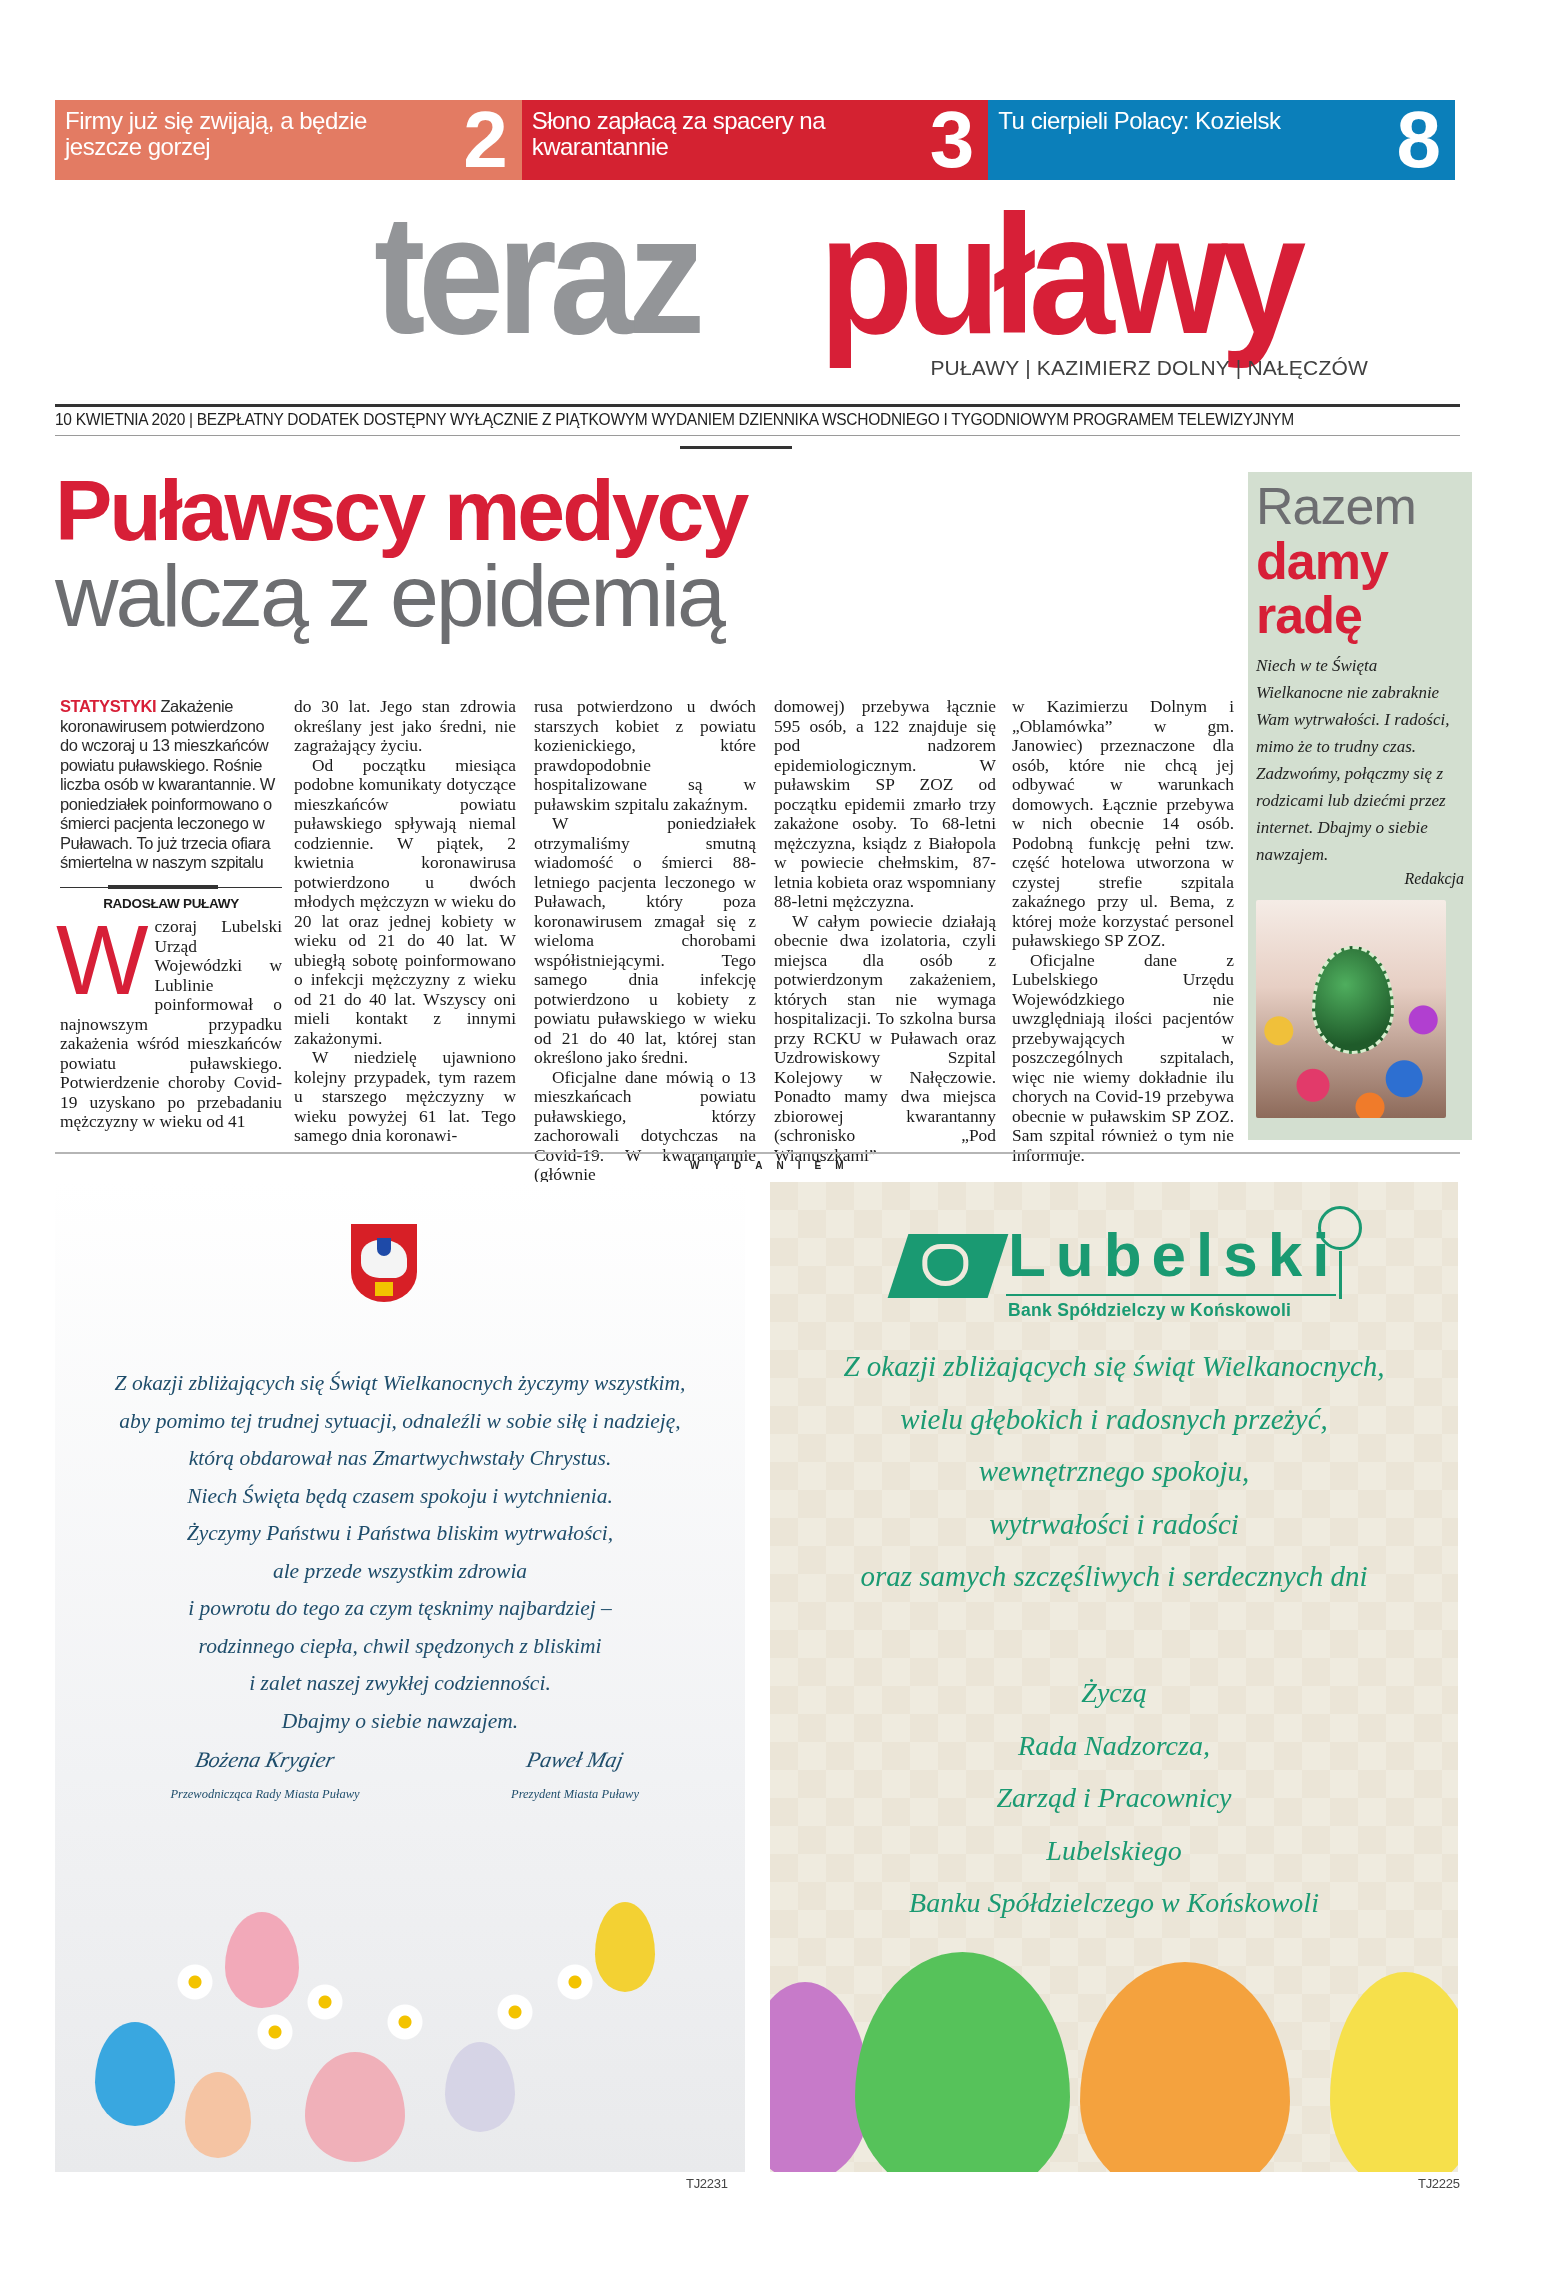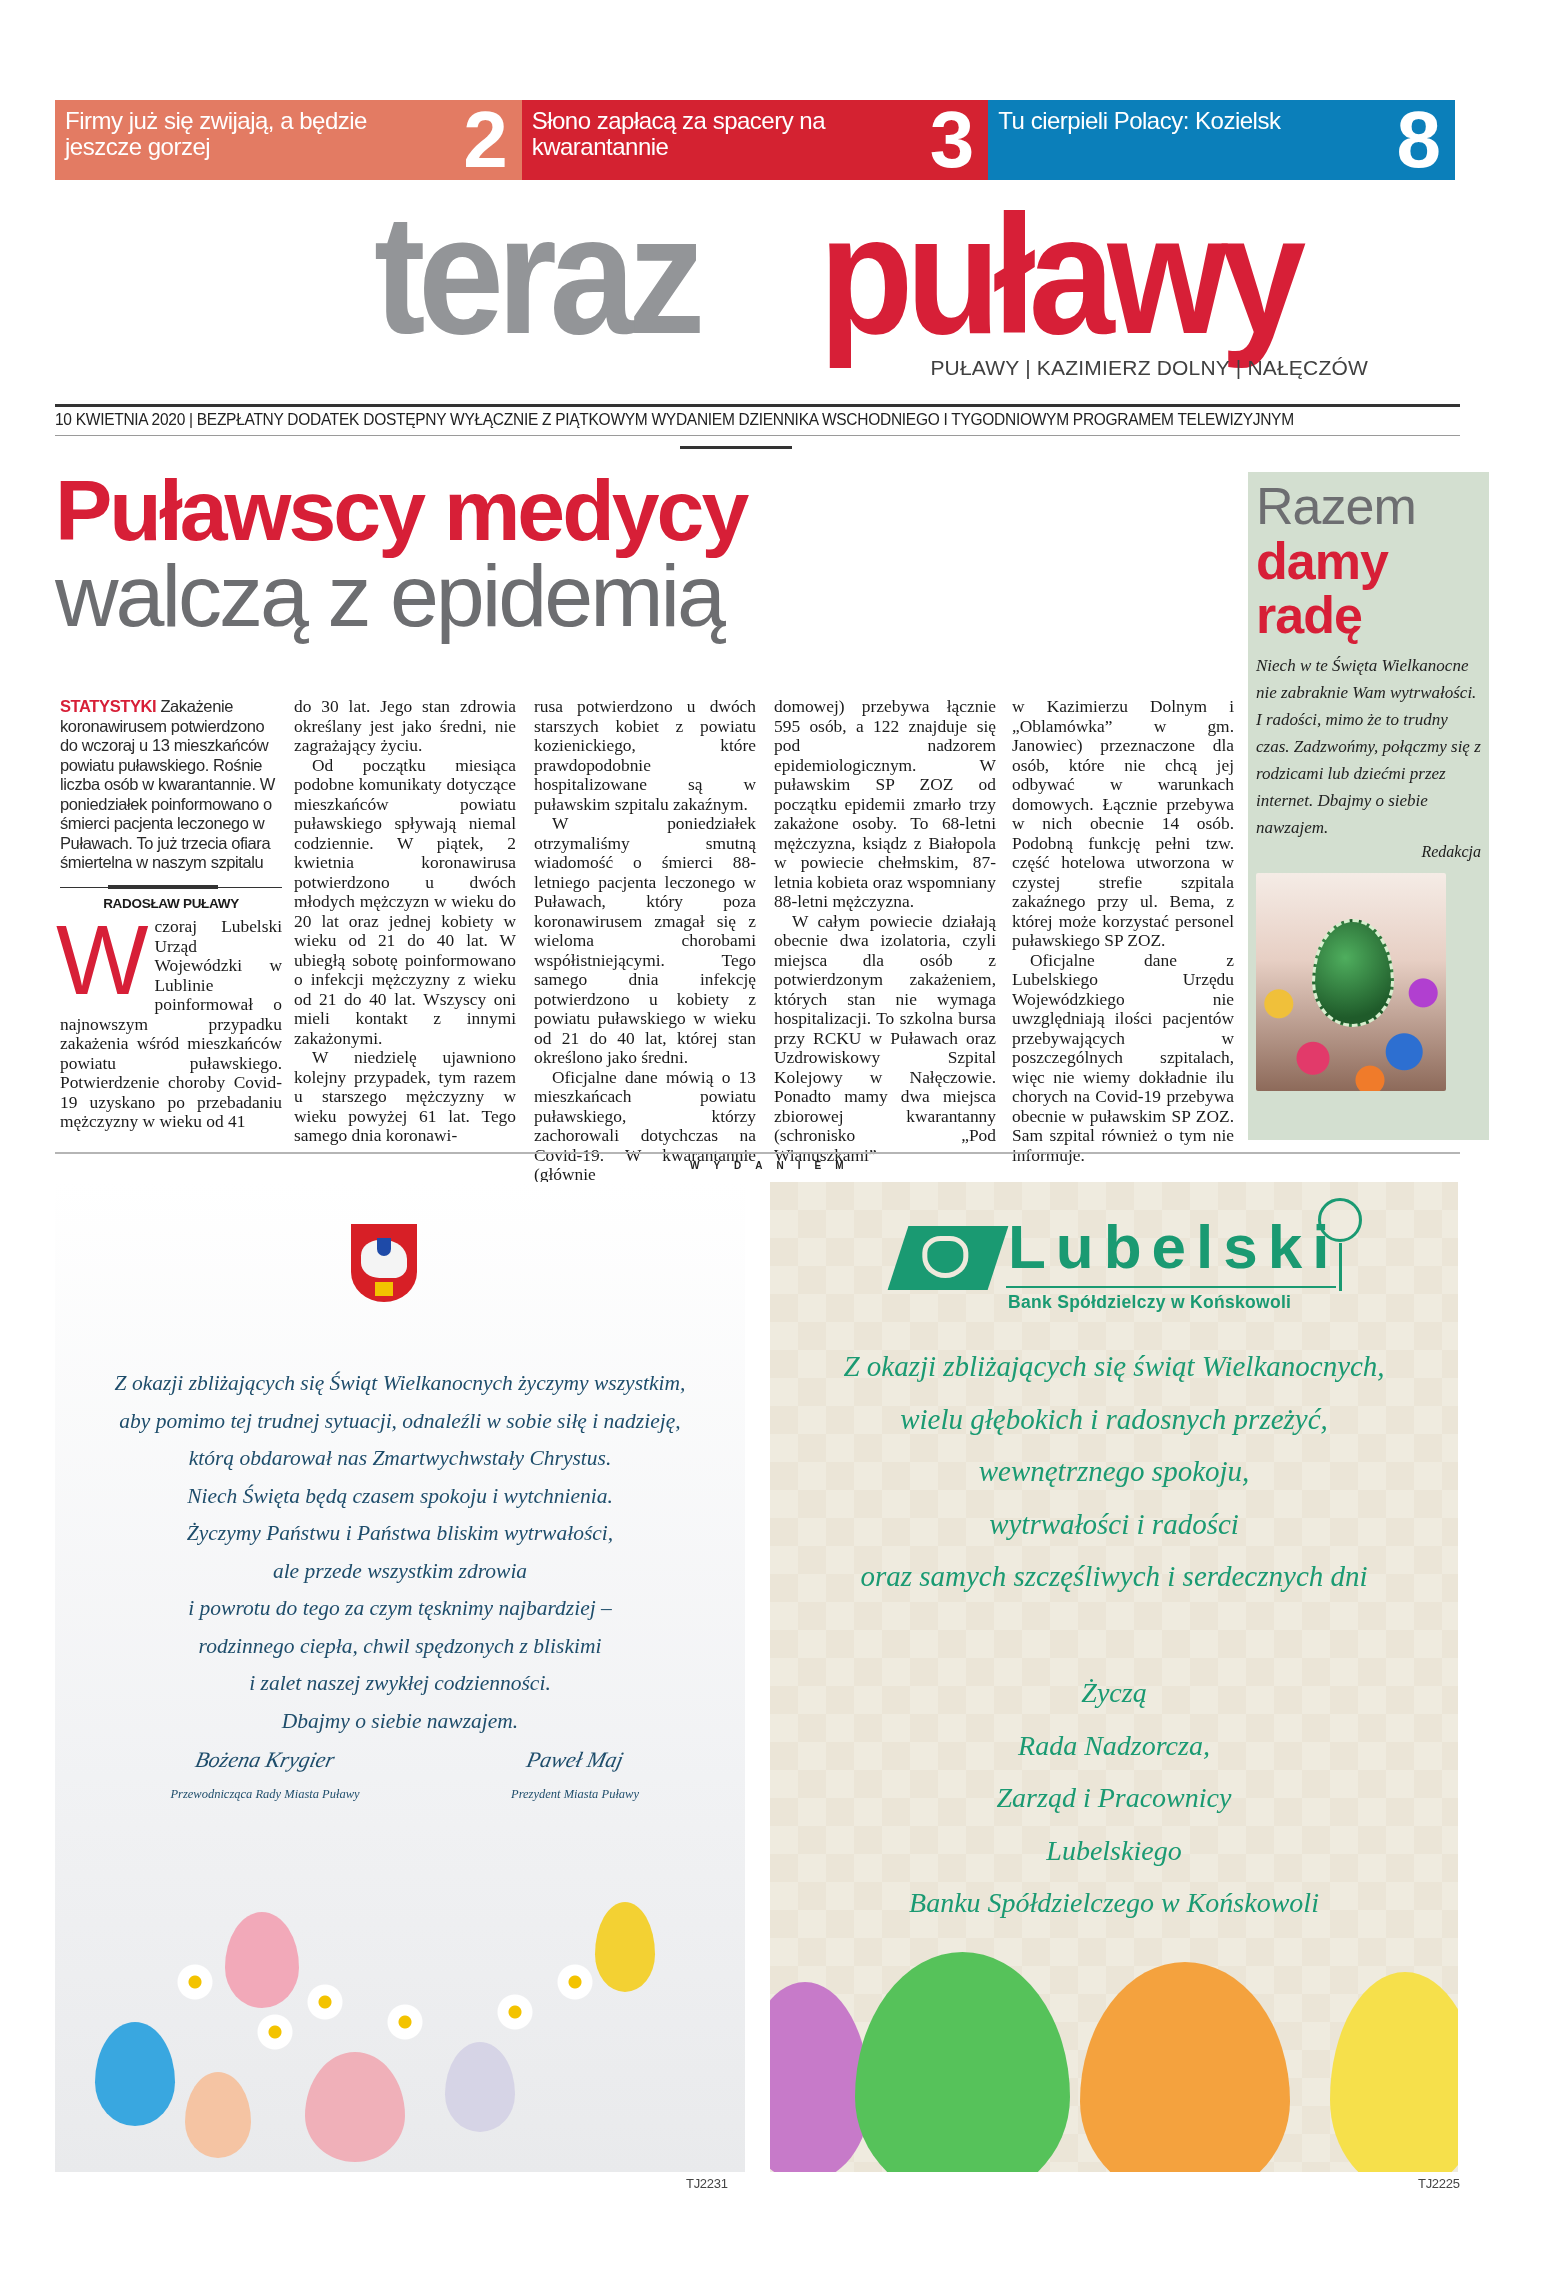--- a/index.html
+++ b/index.html
@@ -33,21 +33,21 @@
   .col p { text-indent: 18px; }
   .col p.first { text-indent: 0; }
   .lead { font-family: "Liberation Sans", sans-serif; font-size: 16.5px; line-height: 19.5px; text-align: left; color: #2a2a2a; letter-spacing: -0.4px; }
   .lead .kicker { color: #d71f37; font-weight: bold; }
   .byline-rule { height: 1px; background: #333; margin-top: 14px; position: relative; }
   .byline-rule::after { content: ""; position: absolute; left: 48px; top: -2px; width: 110px; height: 4px; background: #333; }
   .byline { text-align: center; font-family: "Liberation Sans", sans-serif; font-weight: bold; font-size: 13.5px; margin: 6px 0 4px; letter-spacing: -0.3px; }
   .dropcap { float: left; font-family: "Liberation Sans", sans-serif; color: #d71f37; font-size: 98px; line-height: 82px; margin: 2px 6px 0 -4px; font-weight: normal; }
 
   
-  .sidebar { position: absolute; left: 1248px; top: 472px; width: 241px; height: 668px; background: #d3dfd0; padding: 6px 8px; }
+  .sidebar { position: absolute; left: 1248px; top: 472px; width: 224px; height: 668px; background: #d3dfd0; padding: 6px 8px; }
   .sb-razem { font-size: 52px; color: #6d6e71; line-height: 56px; letter-spacing: -1px; }
   .sb-damy { font-size: 52px; color: #d71f37; font-weight: bold; line-height: 54px; letter-spacing: -1px; }
   .sb-text { margin-top: 10px; font-family: "Liberation Serif", serif; font-style: italic; font-size: 17px; line-height: 27px; color: #222; }
   .sb-sign { text-align: right; font-family: "Liberation Serif", serif; font-style: italic; font-size: 16px; margin-top: 2px; }
   .sb-photo { margin-top: 12px; width: 190px; height: 218px; border-radius: 2px; position: relative; overflow: hidden;
     background: radial-gradient(circle at 30% 85%, #e23a6a 0 16px, transparent 17px),
                 radial-gradient(circle at 78% 82%, #2d6fd1 0 18px, transparent 19px),
                 radial-gradient(circle at 12% 60%, #f0c03a 0 14px, transparent 15px),
                 radial-gradient(circle at 88% 55%, #b13fd0 0 14px, transparent 15px),
                 radial-gradient(circle at 60% 95%, #f07b2a 0 14px, transparent 15px),
@@ -75,21 +75,21 @@
   .flower { position: absolute; width: 40px; height: 40px; border-radius: 50%; background: radial-gradient(circle, #f3c300 0 6px, #ffffff 7px 17px, transparent 18px); }
   .ad-code { position: absolute; font-size: 13px; color: #444; letter-spacing: -0.3px; }
 
   
   .ad-right { position: absolute; left: 770px; top: 1182px; width: 688px; height: 990px; overflow: hidden;
     background-color: #ebe5d7;
     background-image: linear-gradient(45deg, rgba(255,255,255,0.45) 25%, transparent 25%, transparent 75%, rgba(255,255,255,0.45) 75%),
                       linear-gradient(45deg, rgba(255,255,255,0.45) 25%, transparent 25%, transparent 75%, rgba(255,255,255,0.45) 75%);
     background-size: 56px 56px; background-position: 0 0, 28px 28px; }
   .ad-right-cover { position: absolute; left: 0; top: 0; width: 100%; height: 100%; background: rgba(235,229,215,0.55); }
-  .lub-logo { position: absolute; left: 128px; top: 24px; width: 450px; height: 110px; }
+  .lub-logo { position: absolute; left: 128px; top: 32px; width: 450px; height: 110px; }
   .lub-badge { position: absolute; left: 0; top: 20px; width: 100px; height: 64px; background: #1a9a72; transform: skewX(-18deg); }
   .lub-badge-inner { position: absolute; left: 24px; top: 10px; width: 46px; height: 42px; border: 5px solid #efe9dc; border-radius: 40% 40% 50% 50%; transform: skewX(18deg); }
   .lub-name { position: absolute; left: 110px; top: 6px; font-size: 62px; color: #1a9a72; font-weight: bold; letter-spacing: 10px; line-height: 70px; }
   .lub-rule { position: absolute; left: 108px; top: 80px; width: 330px; height: 2px; background: #1a9a72; }
   .lub-sub { position: absolute; left: 110px; top: 86px; font-size: 17.5px; color: #1a9a72; font-weight: bold; letter-spacing: 0.3px; }
   .lub-rose { position: absolute; left: 420px; top: -8px; width: 44px; height: 44px; border: 3px solid #1a9a72; border-radius: 50%; }
   .lub-rose::after { content: ""; position: absolute; left: 18px; top: 42px; width: 3px; height: 48px; background: #1a9a72; }
   .ad-right-lines { position: absolute; left: 0; top: 158px; width: 688px; text-align: center; font-family: "Liberation Serif", serif; font-style: italic; color: #1a9a72; font-size: 29px; line-height: 52.5px; }
   .ad-right-sign { position: absolute; left: 0; top: 485px; width: 688px; text-align: center; font-family: "Liberation Serif", serif; font-style: italic; color: #1a9a72; font-size: 28px; line-height: 52.5px; }
   .eggs-right { position: absolute; left: 0; top: 760px; width: 688px; height: 230px; }

